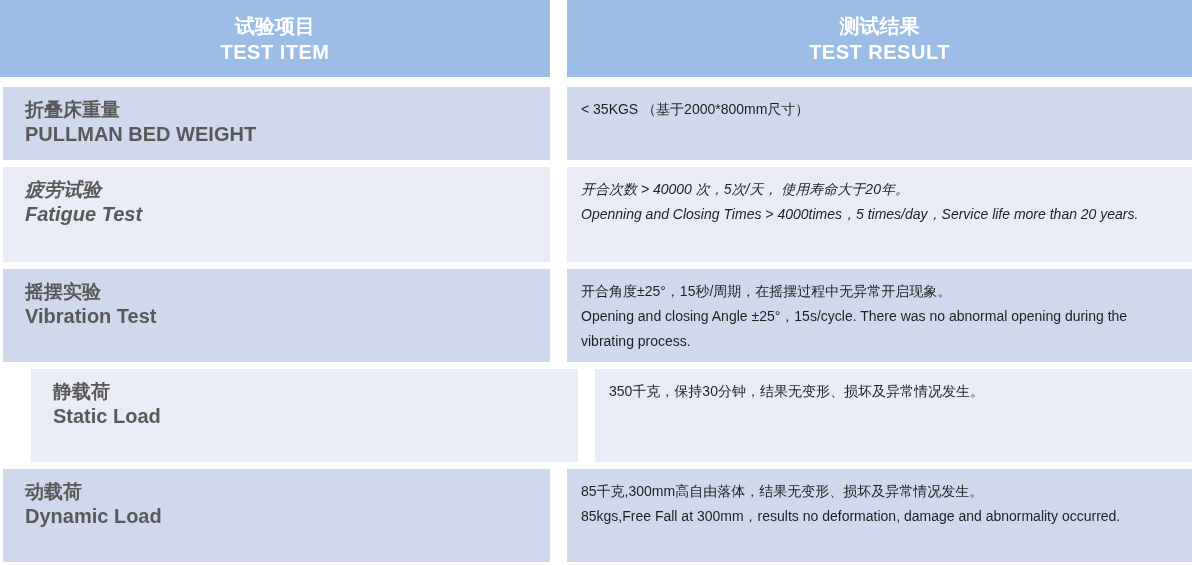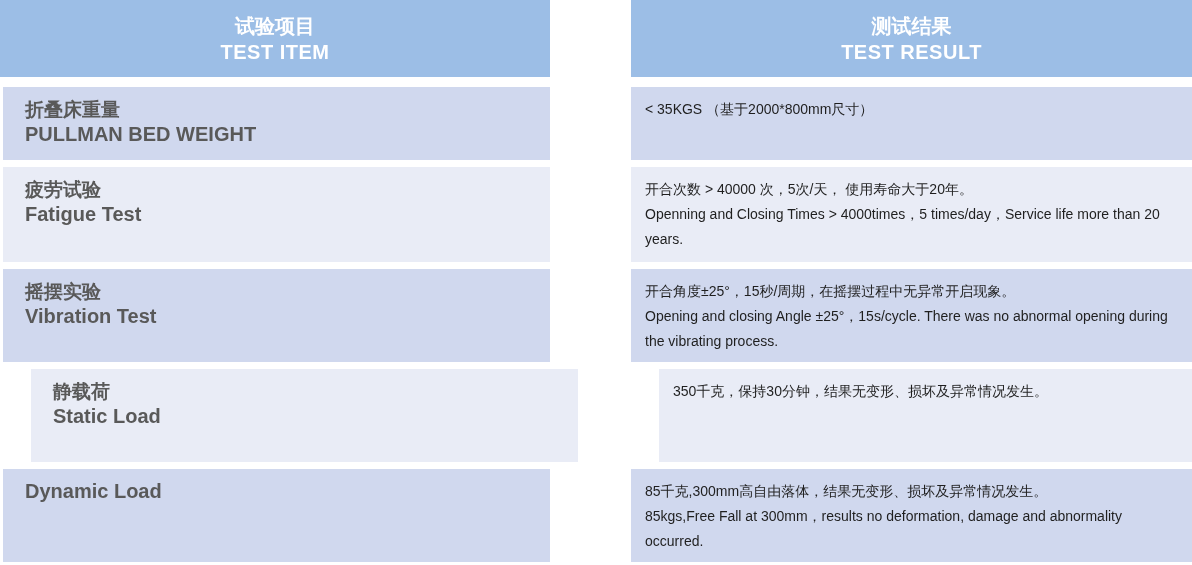--- a/index.html
+++ b/index.html
@@ -3,42 +3,42 @@
 <meta charset="utf-8">
 <style>
   * { box-sizing: border-box; margin: 0; padding: 0; }
   html, body {
     width: 1192px; height: 565px;
     background: var(--background, #ffffff);
     font-family: "Liberation Sans", "DejaVu Sans", sans-serif;
     overflow: hidden;
   }
   .sheet { width: 1192px; height: 565px; }
-  .row { display: flex; width: 100%; gap: 32px; }
+  .row { display: flex; width: 100%; }
   .gutter { width: 17px; background: var(--background, #ffffff); flex: 0 0 17px; }
   .cell.left  { width: 550px; flex: 0 0 550px; }
   .cell.right { flex: 1 1 auto; }
 
   
   .header-row { height: 77px; margin-bottom: 10px; }
   .header-cell {
     background: var(--header-bg, #9cbee6);
     color: var(--header-text, #ffffff);
     display: flex; flex-direction: column;
     justify-content: center; align-items: center;
     font-weight: bold;
   }
   .h-zh { font-size: 20px; line-height: 26px; }
   .h-en { font-size: 20px; line-height: 26px; letter-spacing: 0.5px; }
 
   
   .body-row { margin-bottom: 7px; }
   .body-row:last-child { margin-bottom: 0; }
   .r1 { height: 73px; border-radius: 32px; }
-  .r2 { height: 95px; }
+  .r2 { height: 95px; font-style: italic; }
   .r3 { height: 93px; }
   .r4 { height: 93px; margin-left: 28px; }
   .r5 { height: 93px; }
   .alt-dark  .cell.left, .alt-dark  .cell.right { background: var(--row-dark, #d0d8ee); }
   .alt-light .cell.left, .alt-light .cell.right { background: var(--row-light, #e9ecf6); }
 
   .item-cell {
     padding: 10px 12px 0 22px;
     border-left: 3px solid var(--background, #ffffff);
     color: var(--item-text, #595959);
@@ -113,20 +113,21 @@
       <div class="item-en">Static Load</div>
     </div>
     <div class="gutter"></div>
     <div class="cell right result-cell">
       <div class="result-zh">350千克，保持30分钟，结果无变形、损坏及异常情况发生。</div>
     </div>
   </div>
 
   <div class="row body-row r5 alt-dark">
     <div class="cell left item-cell">
+      <div class="item-zh">动载荷</div>
       <div class="item-en">Dynamic Load</div>
     </div>
     <div class="gutter"></div>
     <div class="cell right result-cell">
       <div class="result-zh">85千克,300mm高自由落体，结果无变形、损坏及异常情况发生。</div>
       <div class="result-en">85kgs,Free Fall at 300mm，results no deformation, damage and abnormality occurred.</div>
     </div>
   </div>
 
 </div>

